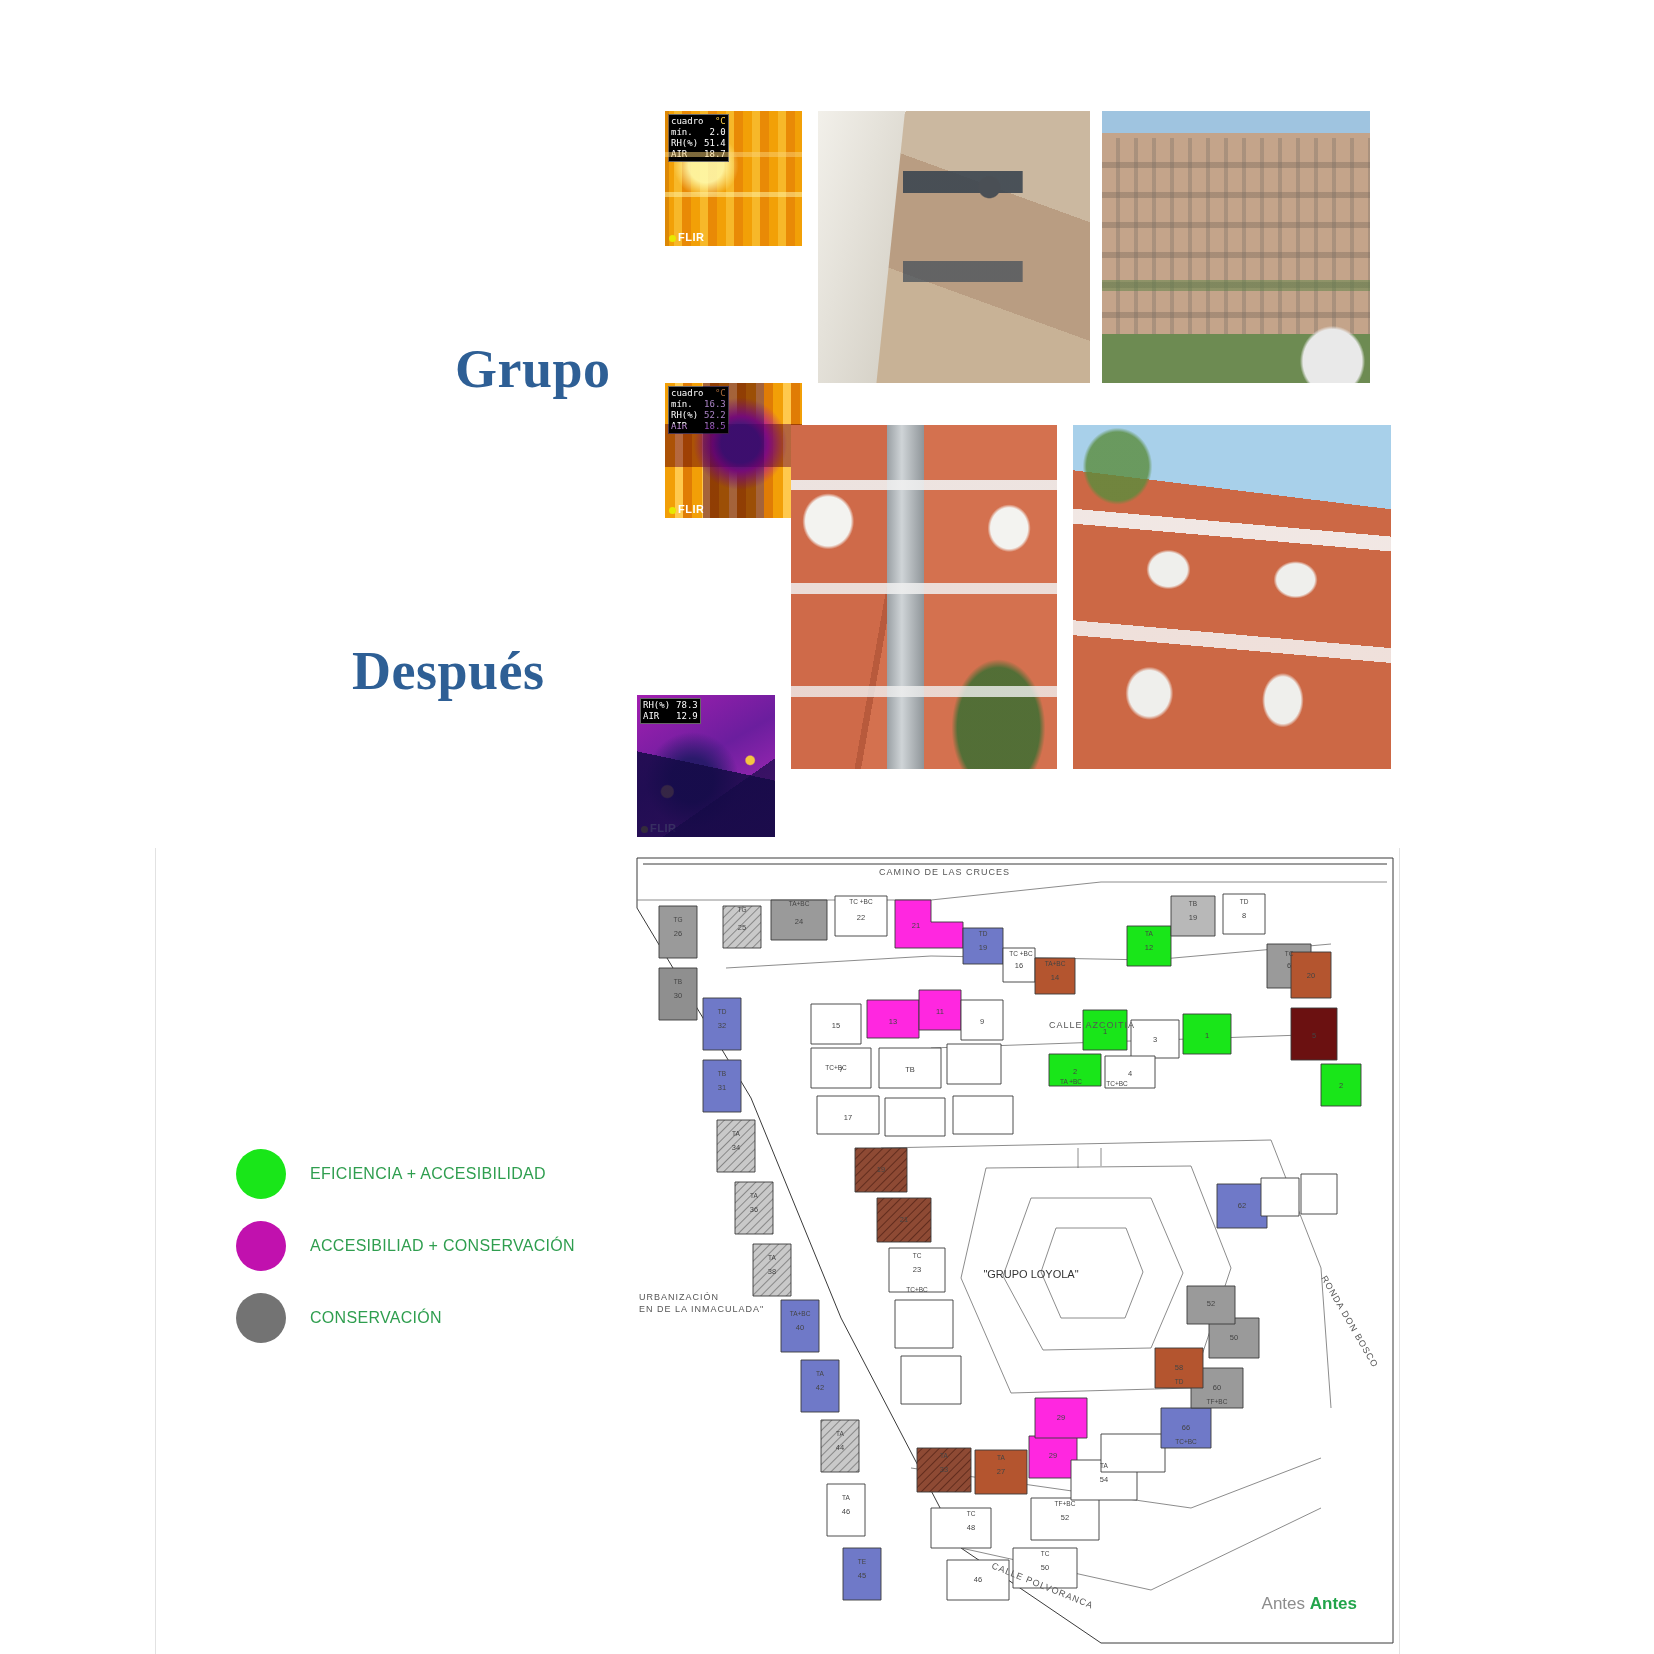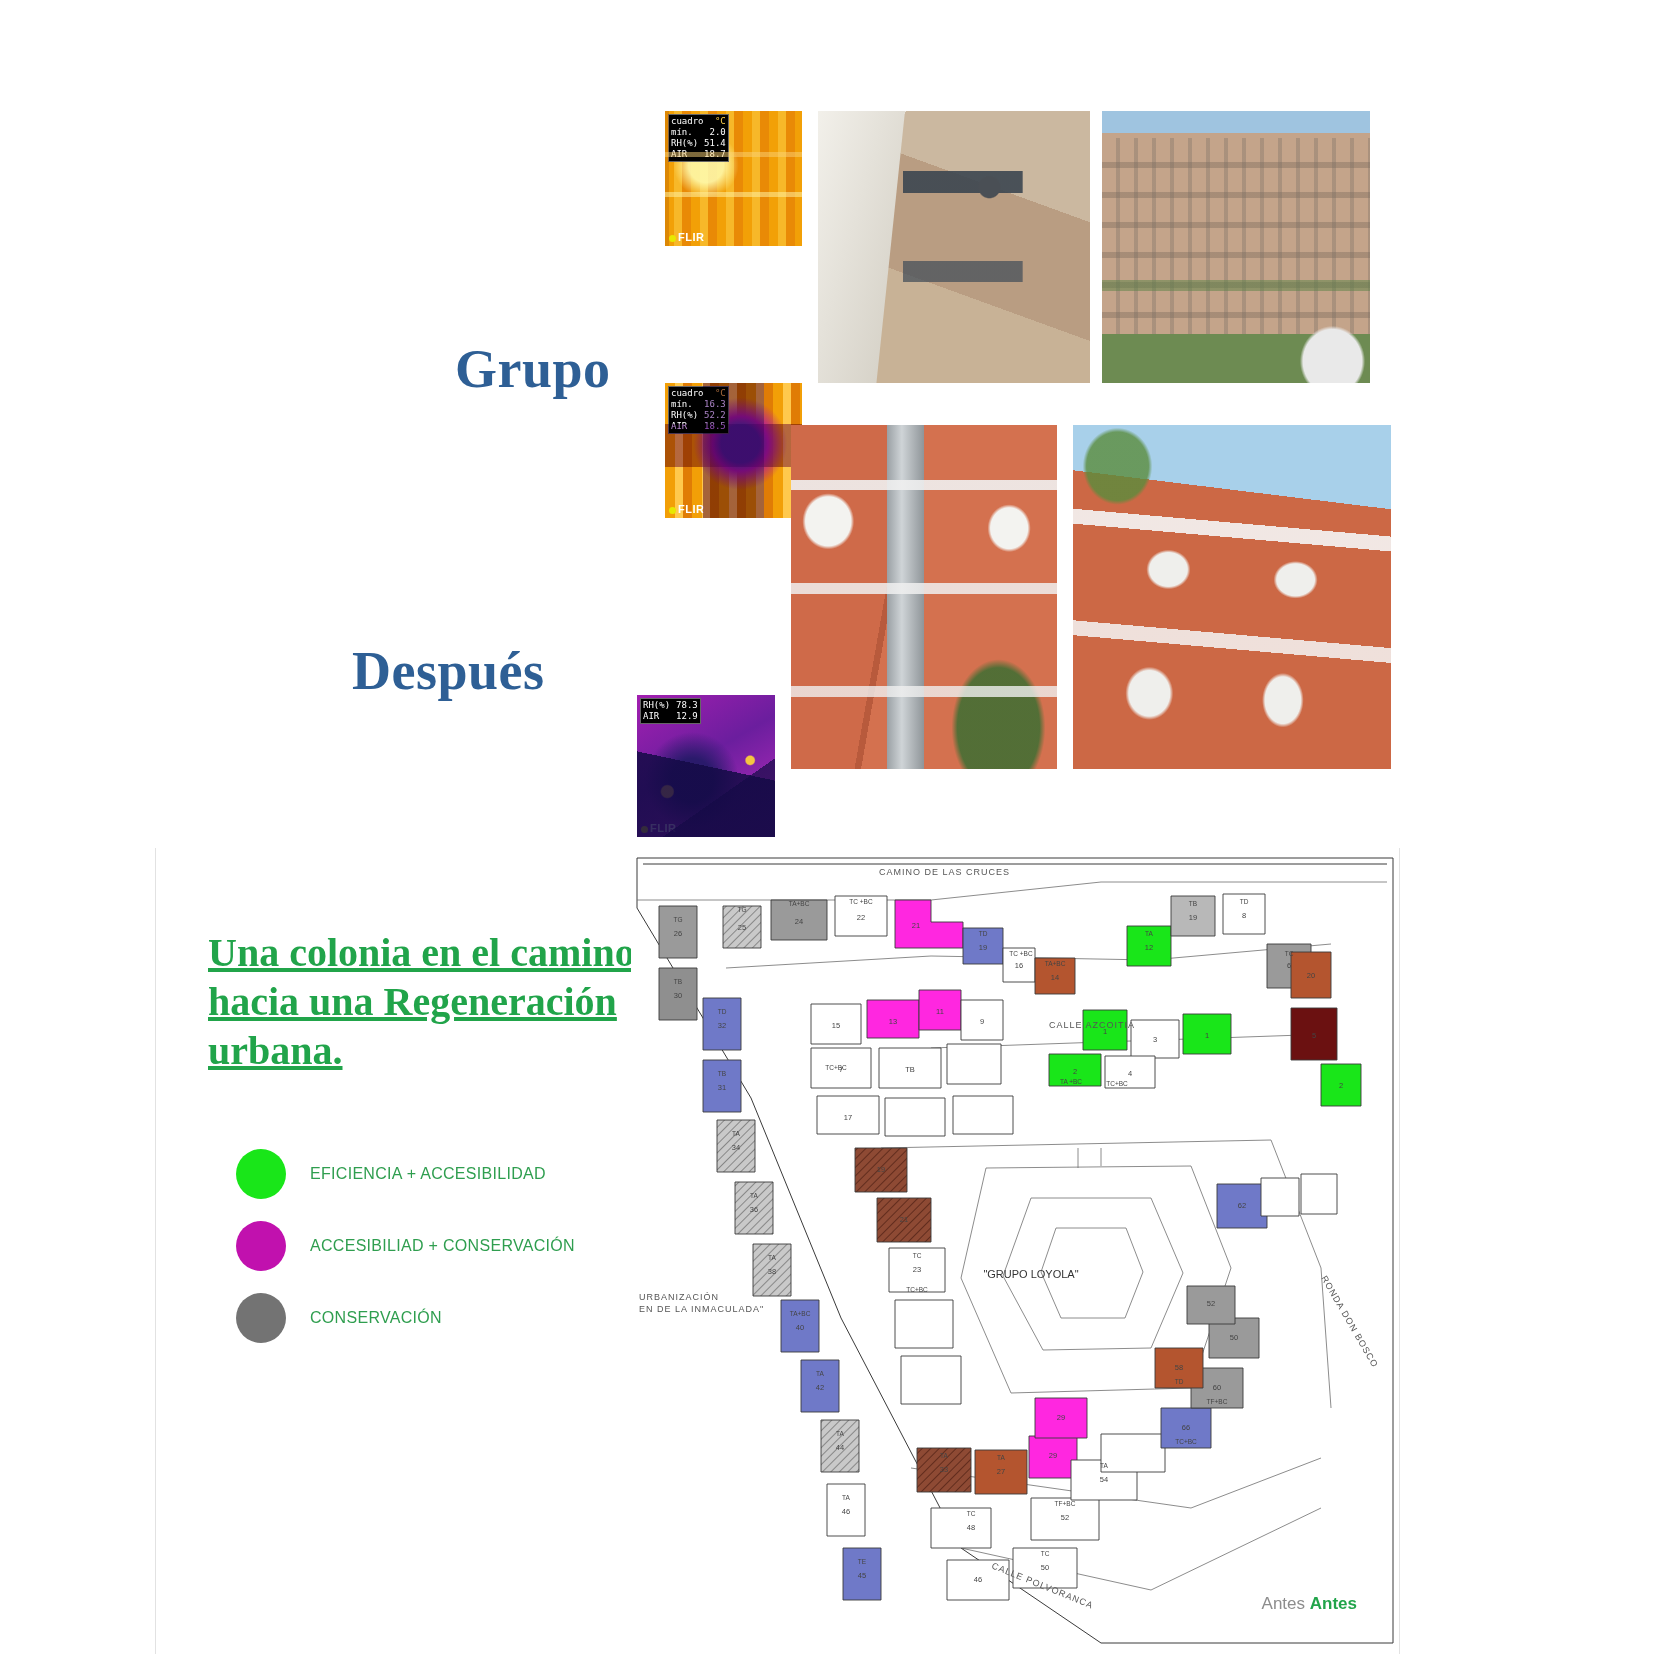--- a/index.html
+++ b/index.html
@@ -387,21 +387,20 @@
       </div>
   </div>
   <div class="flir"><span class="flir-dot"></span><span>FLIR</span></div>
 </div>
 
 <div class="photo" id="photo-after-2"></div>
 <div class="photo" id="photo-after-3"></div>
 
 <div id="bottom-panel">
 
-  <div class="heading-green">Una colonia en el camino hacia una Regeneración urbana.</div>
 
   <div class="legend">
     <div class="legend-row">
       <div class="legend-dot" style="background:#19e619"></div>
       <div class="legend-text">EFICIENCIA + ACCESIBILIDAD</div>
     </div>
     <div class="legend-row">
       <div class="legend-dot" style="background:#c111ae"></div>
       <div class="legend-text">ACCESIBILIAD + CONSERVACIÓN</div>
     </div>

